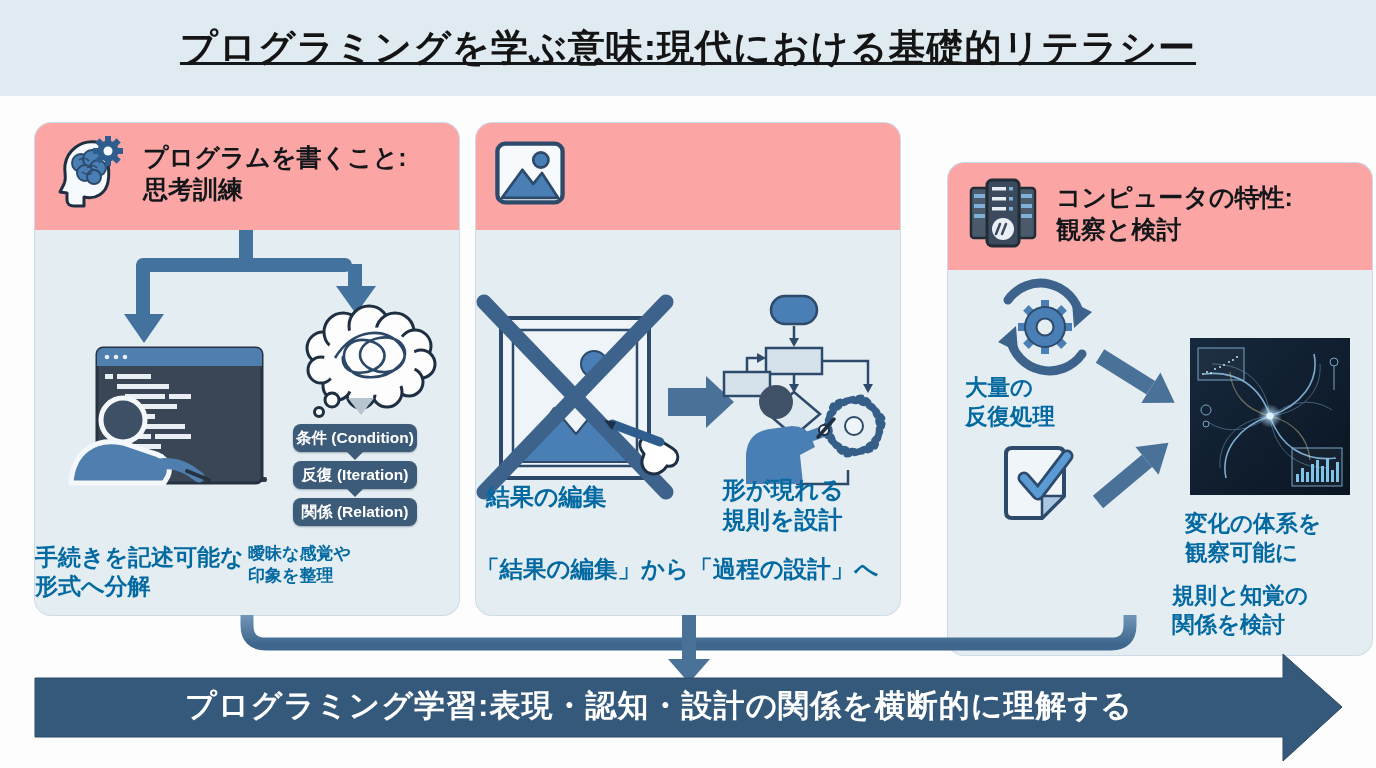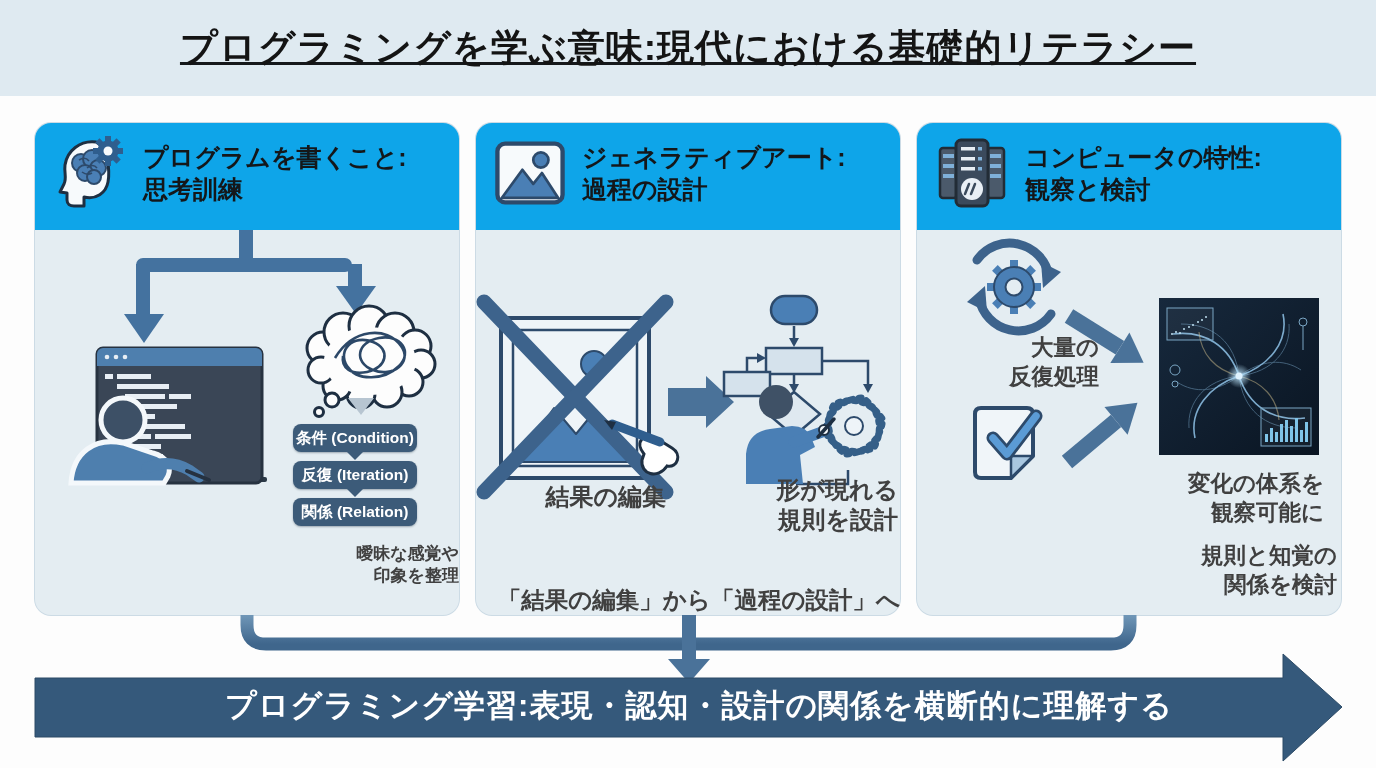--- a/index.html
+++ b/index.html
@@ -12,43 +12,43 @@
     position:absolute;left:0;top:0;width:1376px;height:96px;
     background:#dfeaf1;display:flex;align-items:center;justify-content:center;text-decoration:underline;
   }
   .page-title{font-size:37px;font-weight:bold;letter-spacing:1px;color:#141414;}
   .panel{
     position:absolute;top:123px;width:424px;height:492px;
     background:#e4edf2;border-radius:16px;box-shadow:0 0 0 1px #ccdbe5;
   }
   .panel-header{
     position:absolute;left:0;top:0;width:424px;height:107px;box-sizing:border-box;
-    background:#0ea5e9;border-radius:16px 16px 0 0;
+    background:#fca5a5;border-radius:16px 16px 0 0;
     display:flex;align-items:center;gap:14px;padding:0 10px 8px 16px;
   }
   .panel-title{font-size:25px;font-weight:bold;line-height:1.28;white-space:pre-line;color:#14171a;}
   .body-svg{position:absolute;left:0;top:107px;}
   .cap{
-    position:absolute;font-weight:bold;text-align:right;
-    white-space:pre-line;line-height:1.27;color:#404040;
+    position:absolute;font-weight:bold;text-align:left;
+    white-space:pre-line;line-height:1.27;color:#0369a1;
   }
   .chip{
     position:absolute;width:124px;height:28px;border-radius:8px;
     background:#3c5b79;color:#ffffff;font-weight:bold;font-size:15.5px;
     text-align:center;line-height:28px;box-shadow:0 1px 2px rgba(20,40,60,.35);
   }
   .chip-tail{
     position:absolute;width:0;height:0;
     border-left:9px solid transparent;border-right:9px solid transparent;
     border-top:9px solid #3c5b79;
   }
   .banner-text{
     position:absolute;left:35px;top:680px;width:1248px;height:52px;
     display:flex;align-items:center;justify-content:center;
-    color:#ffffff;font-size:31px;font-weight:bold;letter-spacing:1px;padding-left:40px;
+    color:#ffffff;font-size:31px;font-weight:bold;letter-spacing:1px;
   }
 </style>
 </head>
 <body>
 
 <div class="title-band">
   <div class="page-title">プログラミングを学ぶ意味:現代における基礎的リテラシー</div>
 </div>
 
 <div class="panel" style="left:35px;">
@@ -142,33 +142,33 @@
       <polygon points="313,168 339,168 326,185" fill="#b7c5d1"></polygon>
     </g>
   </svg>
 
   <div class="chip" style="left:258px;top:301px;">条件 (Condition)</div>
   <div class="chip-tail" style="left:311px;top:328px;"></div>
   <div class="chip" style="left:258px;top:338px;">反復 (Iteration)</div>
   <div class="chip-tail" style="left:311px;top:365px;"></div>
   <div class="chip" style="left:258px;top:375px;">関係 (Relation)</div>
 
+  <div class="cap" style="left:0px;top:420px;width:215px;font-size:23px;">手続きを記述可能な
+形式へ分解</div>
   <div class="cap" style="left:213px;top:420px;width:211px;font-size:17px;">曖昧な感覚や
 印象を整理</div>
 </div>
 
 <div class="panel" style="left:476px;">
   <div class="panel-header">
     <svg width="76" height="76" viewBox="0 0 70 70">
       <rect x="5" y="8" width="60" height="54" rx="7" fill="#f7fafc" stroke="#2d4a6b" stroke-width="4"></rect>
       <circle cx="45" cy="23" r="7" fill="#4a7fb5" stroke="#2d4a6b" stroke-width="2.5"></circle>
       <path d="M9 58 L28 32 L38 45 L46 35 L61 58 Z" fill="#4a7fb5" stroke="#2d4a6b" stroke-width="2.5" stroke-linejoin="round"></path>
     </svg>
-    <div class="panel-title">ジェネラティブアート:
-過程の設計</div>
   </div>
 
   <svg class="body-svg" width="424" height="385" viewBox="0 0 424 385">
 
     <g>
       <rect x="25" y="88" width="148" height="160" rx="3" fill="#eef4f8" stroke="#2d4a6b" stroke-width="4"></rect>
       <rect x="37" y="100" width="124" height="136" fill="none" stroke="#2d4a6b" stroke-width="2.5"></rect>
       <circle cx="118" cy="134" r="13" fill="#4a7fb5" stroke="#2d4a6b" stroke-width="2"></circle>
       <path d="M40 232 L78 178 L100 204 L118 182 L158 232 Z" fill="#4a7fb5" stroke="#2d4a6b" stroke-width="2" stroke-linejoin="round"></path>
       <line x1="8" y1="72" x2="190" y2="262" stroke="#3d638c" stroke-width="15" stroke-linecap="round"></line>
@@ -212,24 +212,24 @@
       <path d="M270 254 L270 224 Q272 202 294 199 L316 196 Q330 196 335 207 L339 217 L324 225 L327 254 Z" fill="#4a7fb5"></path>
       <path d="M318 212 L346 202" stroke="#4a7fb5" stroke-width="11" stroke-linecap="round" fill="none"></path>
       <circle cx="348" cy="200" r="5" fill="#f4f8fb" stroke="#1e2f42" stroke-width="2"></circle>
       <line x1="342" y1="207" x2="358" y2="189" stroke="#1e2f42" stroke-width="3.5" stroke-linecap="round"></line>
     </g>
   </svg>
 
   <div class="cap" style="left:10px;top:359px;width:180px;font-size:24px;">結果の編集</div>
   <div class="cap" style="left:246px;top:352px;width:176px;font-size:24px;">形が現れる
 規則を設計</div>
-  <div class="cap" style="left:0px;top:432px;width:424px;font-size:23.5px;margin-top:31px;">「結果の編集」から「過程の設計」へ</div>
+  <div class="cap" style="left:0px;top:432px;width:424px;font-size:23.5px;">「結果の編集」から「過程の設計」へ</div>
 </div>
 
-<div class="panel" style="left:917px;">
+<div class="panel" style="left:948px;margin-top:40px;">
   <div class="panel-header">
     <svg width="78" height="78" viewBox="0 0 78 78">
       <rect x="7" y="14" width="17" height="50" rx="3" fill="#4b5a6b" stroke="#222c36" stroke-width="2.5"></rect>
       <rect x="54" y="14" width="17" height="50" rx="3" fill="#4b5a6b" stroke="#222c36" stroke-width="2.5"></rect>
       <g fill="#7fb0d8">
           <rect x="10" y="20" width="11" height="4"></rect>
           <rect x="10" y="30" width="11" height="4"></rect>
           <rect x="10" y="40" width="11" height="4"></rect>
       <rect x="57" y="20" width="11" height="4"></rect>
           <rect x="57" y="30" width="11" height="4"></rect>

